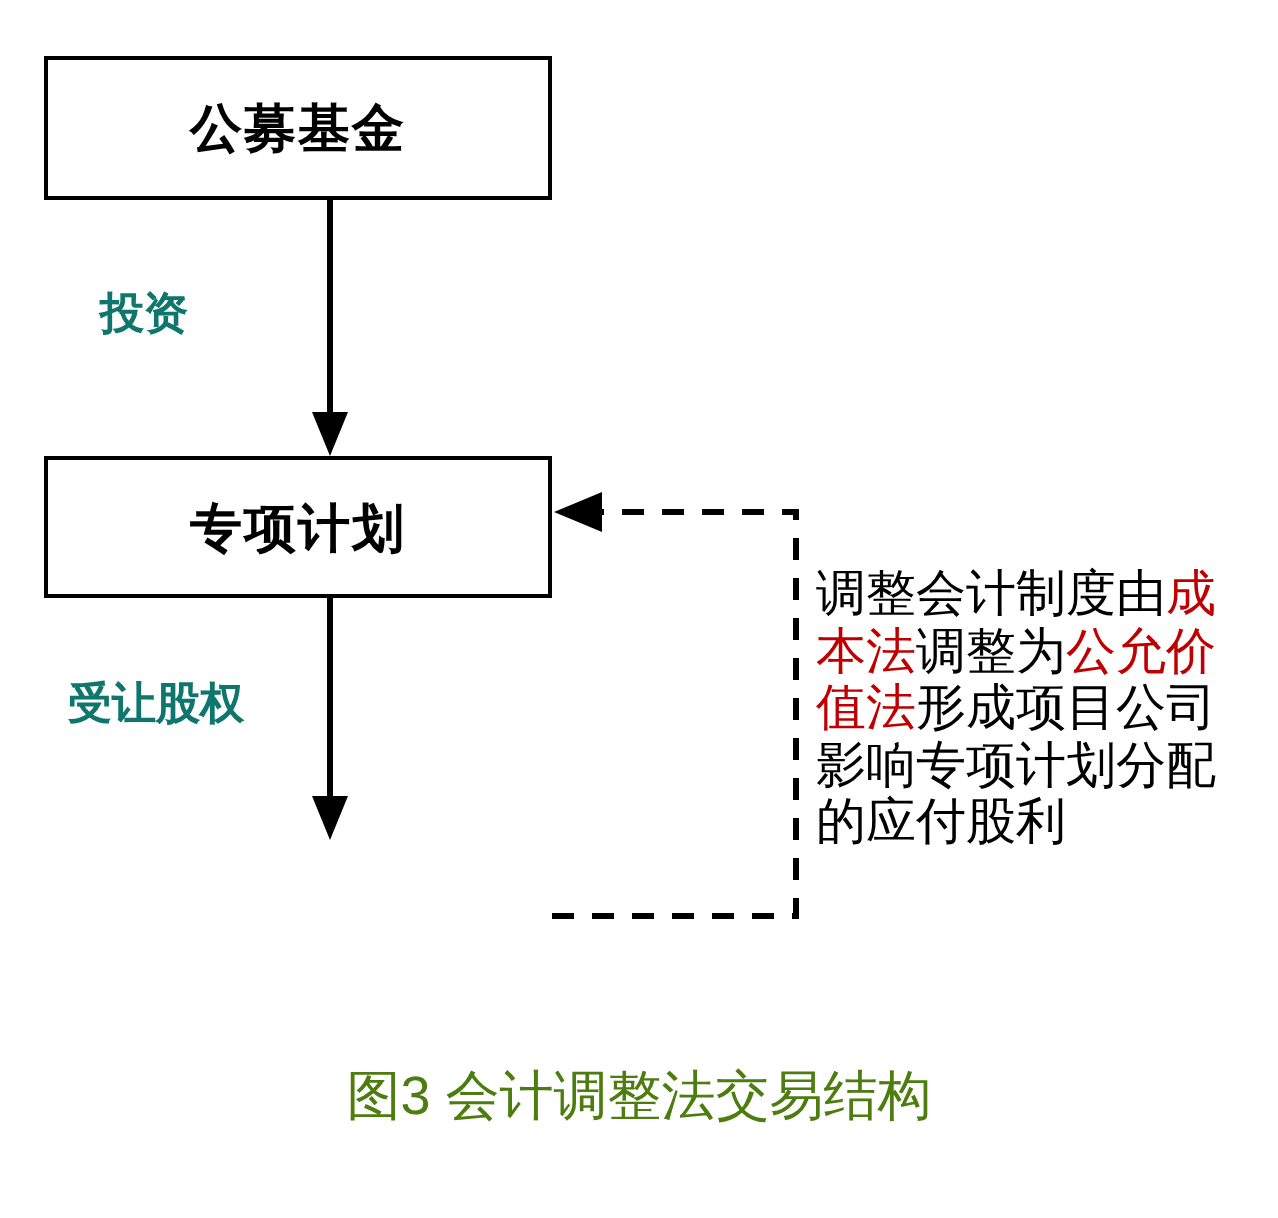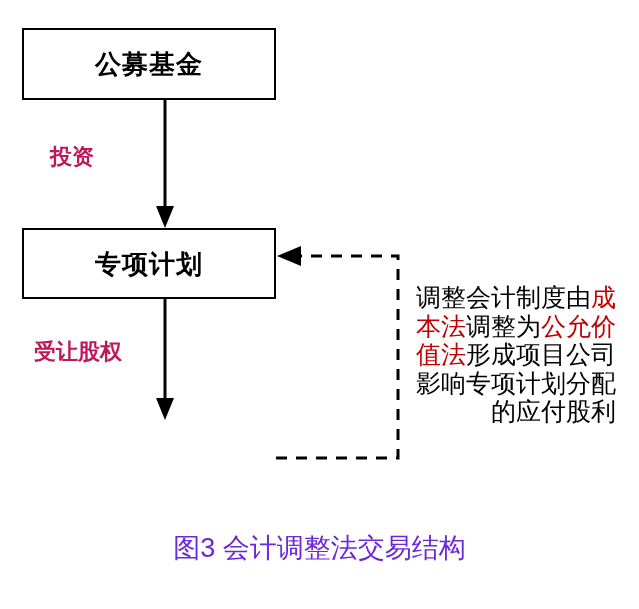--- a/index.html
+++ b/index.html
@@ -47,62 +47,61 @@
   #box-public-fund   { left: 22px; top: 28px;  width: 254px; height: 72px; }
   #box-special-plan  { left: 22px; top: 228px; width: 254px; height: 71px; justify-content: center; }
   #box-project-co    { left: 22px; top: 420px; width: 254px; height: 74px; }
 
   
   .edge-label {
     position: absolute;
     font-size: 22px;
     font-weight: 700;
     line-height: 1;
-    color: #be185d;
+    color: #0f766e;
     white-space: nowrap;
   }
   #label-invest       { left: 50px;  top: 146px; }
   #label-equity-xfer  { left: 34px;  top: 341px; }
 
   
   #connector-layer {
     position: absolute;
     left: 0;
     top: 0;
     width: 639px;
     height: 609px;
     pointer-events: none;
   }
 
   
   #annotation-block {
     position: absolute;
-    left: 394px;
+    left: 408px;
     top: 283px;
     width: 222px;
     font-size: 25px;
     font-weight: 400;
     line-height: 28.5px;
     letter-spacing: 0px;
     color: #000000;
-    text-align: right;
   }
   #annotation-block .seg-red { color: #C00000; }
 
   
   #figure-caption {
     position: absolute;
     left: 0;
     top: 532px;
     width: 639px;
     text-align: center;
     font-size: 27px;
     font-weight: 400;
     line-height: 1.2;
-    color: #6d28d9;
+    color: #4d7c0f;
   }
 </style>
 </head>
 <body>
 
 <div id="figure-canvas">
 
   <svg id="connector-layer" viewBox="0 0 639 609" width="639" height="609" xmlns="http://www.w3.org/2000/svg">
 
     <g>

